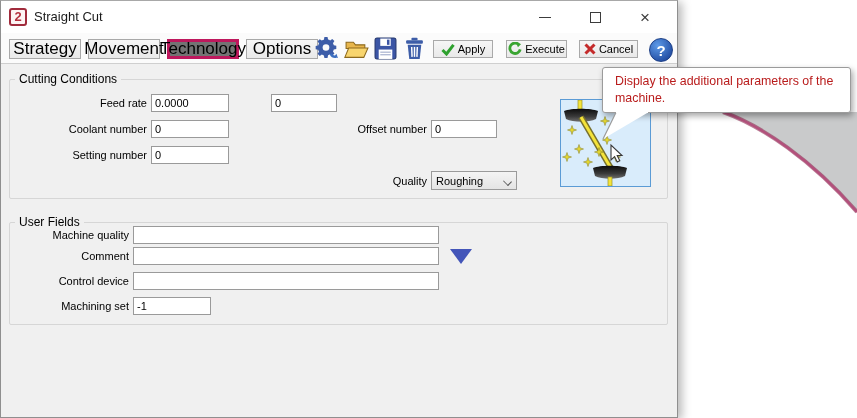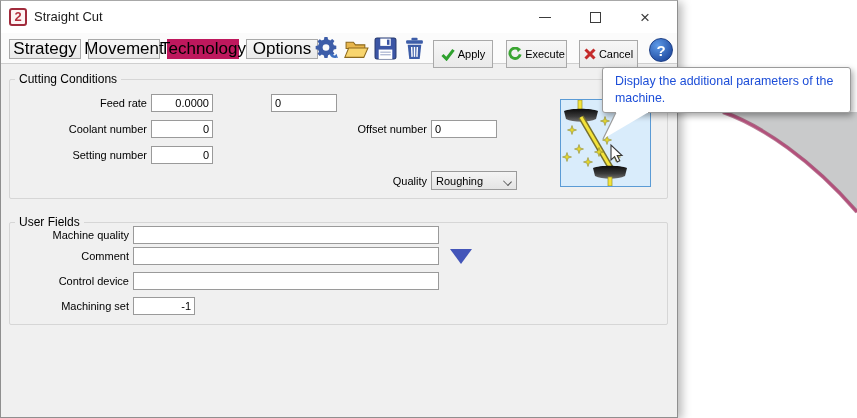--- a/index.html
+++ b/index.html
@@ -25,61 +25,61 @@
   .winbtn.min { left:527px; } .winbtn.max { left:577px; } .winbtn.close { left:627px; }
   .glyph-min { width:12px; height:0; border-top:1.5px solid #3c3c3c; }
   .glyph-max { width:11px; height:11px; border:1.5px solid #3c3c3c; }
   .glyph-close { font-size:17px; color:#3c3c3c; line-height:17px; }
 
   .toolbar { position:absolute; left:0; top:32px; width:676px; height:31px;
     background:#fbfbfb; border-bottom:1px solid #cfcfcf; }
   .tabbtn { position:absolute; top:6px; height:20px; width:72px;
     background:linear-gradient(#f6f6f6,#e9e9e9); border:1px solid #a9a9a9;
     font-size:17px; color:#000; display:flex; align-items:center; justify-content:center; }
-  .tabbtn.sel { background:#be185d; border:3px solid #be185d; }
+  .tabbtn.sel { background:#737373; border:3px solid #be185d; }
   .iconbtn { position:absolute; top:3px; width:27px; height:25px; display:flex;
     align-items:center; justify-content:center; }
-  .actbtn { position:absolute; top:7px; height:28px;
+  .actbtn { position:absolute; top:7px; height:18px;
     background:linear-gradient(#f6f6f6,#e9e9e9); border:1px solid #a9a9a9;
     font-size:11px; display:flex; align-items:center; justify-content:center; gap:3px; }
   .helpbtn { position:absolute; left:648px; top:5px; width:24px; height:24px; border-radius:50%;
     background:radial-gradient(circle at 35% 30%, #5d9ae8, #2450a5 75%);
     color:#fff; font-weight:bold; font-size:15px; display:flex; align-items:center;
     justify-content:center; border:1px solid #1d3f86; }
 
   
   .groupbox { position:absolute; border:1px solid #d6d6d6; border-radius:2px; }
   .gb-label { position:absolute; font-size:12px; color:#000; background:#f0f0f0; padding:0 4px; }
 
   
   .row { position:absolute; display:flex; align-items:center; gap:4px; font-size:11px; }
   .row label { text-align:right; color:#000; }
   .lblL { width:126px; } .lblM { width:156px; } .lblU { width:110px; }
   .tin { height:18px; border:1px solid #9a9a9a; background:#fff; font-size:11px;
     font-family:"Liberation Sans", sans-serif; padding:0 3px; }
-  .w60 { width:62px;text-align:right; } .w66 { width:66px; } .w306 { width:306px; }
+  .w60 { width:78px; } .w66 { width:66px; } .w306 { width:306px; }
   .dropdown { width:86px; height:19px; border:1px solid #9a9a9a;
     background:linear-gradient(#f4f4f4,#e4e4e4); display:flex; align-items:center;
     padding:0 4px; position:relative; }
   .dropdown .chev { position:absolute; right:5px; top:6px; width:7px; height:7px;
     border-right:1.5px solid #555; border-bottom:1.5px solid #555; transform:rotate(45deg) scale(1,.8); }
   .tri-btn { position:absolute; left:447px; top:246px; width:26px; height:18px;
     display:flex; align-items:center; justify-content:center; }
   .tri { width:0; height:0; border-left:11px solid transparent;
     border-right:11px solid transparent; border-top:15px solid #4355b9; }
 
   
   .machine-btn { position:absolute; left:559px; top:98px; width:91px; height:88px;
     background:#d9ecfb; border:1px solid #5b9bd5; }
 
   
   .tooltip { position:absolute; left:602px; top:67px; width:249px; height:46px;
     background:#fff; border:1px solid #9b9b9b; border-radius:3px;
     box-shadow:2px 3px 6px rgba(0,0,0,.35); padding:5px 8px 0 12px;
-    font-size:12.4px; line-height:17px; color:#1d4ed8; z-index:30; }
+    font-size:12.4px; line-height:17px; color:#b91c1c; z-index:30; }
   .tooltip-tail { position:absolute; left:598px; top:112px; z-index:31; }
 </style>
 </head>
 <body>
 <div class="stage">
 
   <svg class="bg-canvas" viewBox="0 0 857 418">
     <rect x="0" y="0" width="857" height="418" fill="#ffffff"></rect>
     <path d="M723,112 C762,126 812,160 857,212 L857,112 Z" fill="#c9cacb"></path>
     <path d="M723,112 C762,126 812,160 857,212" fill="none" stroke="#8e2d52" stroke-width="4" opacity=".6"></path>

